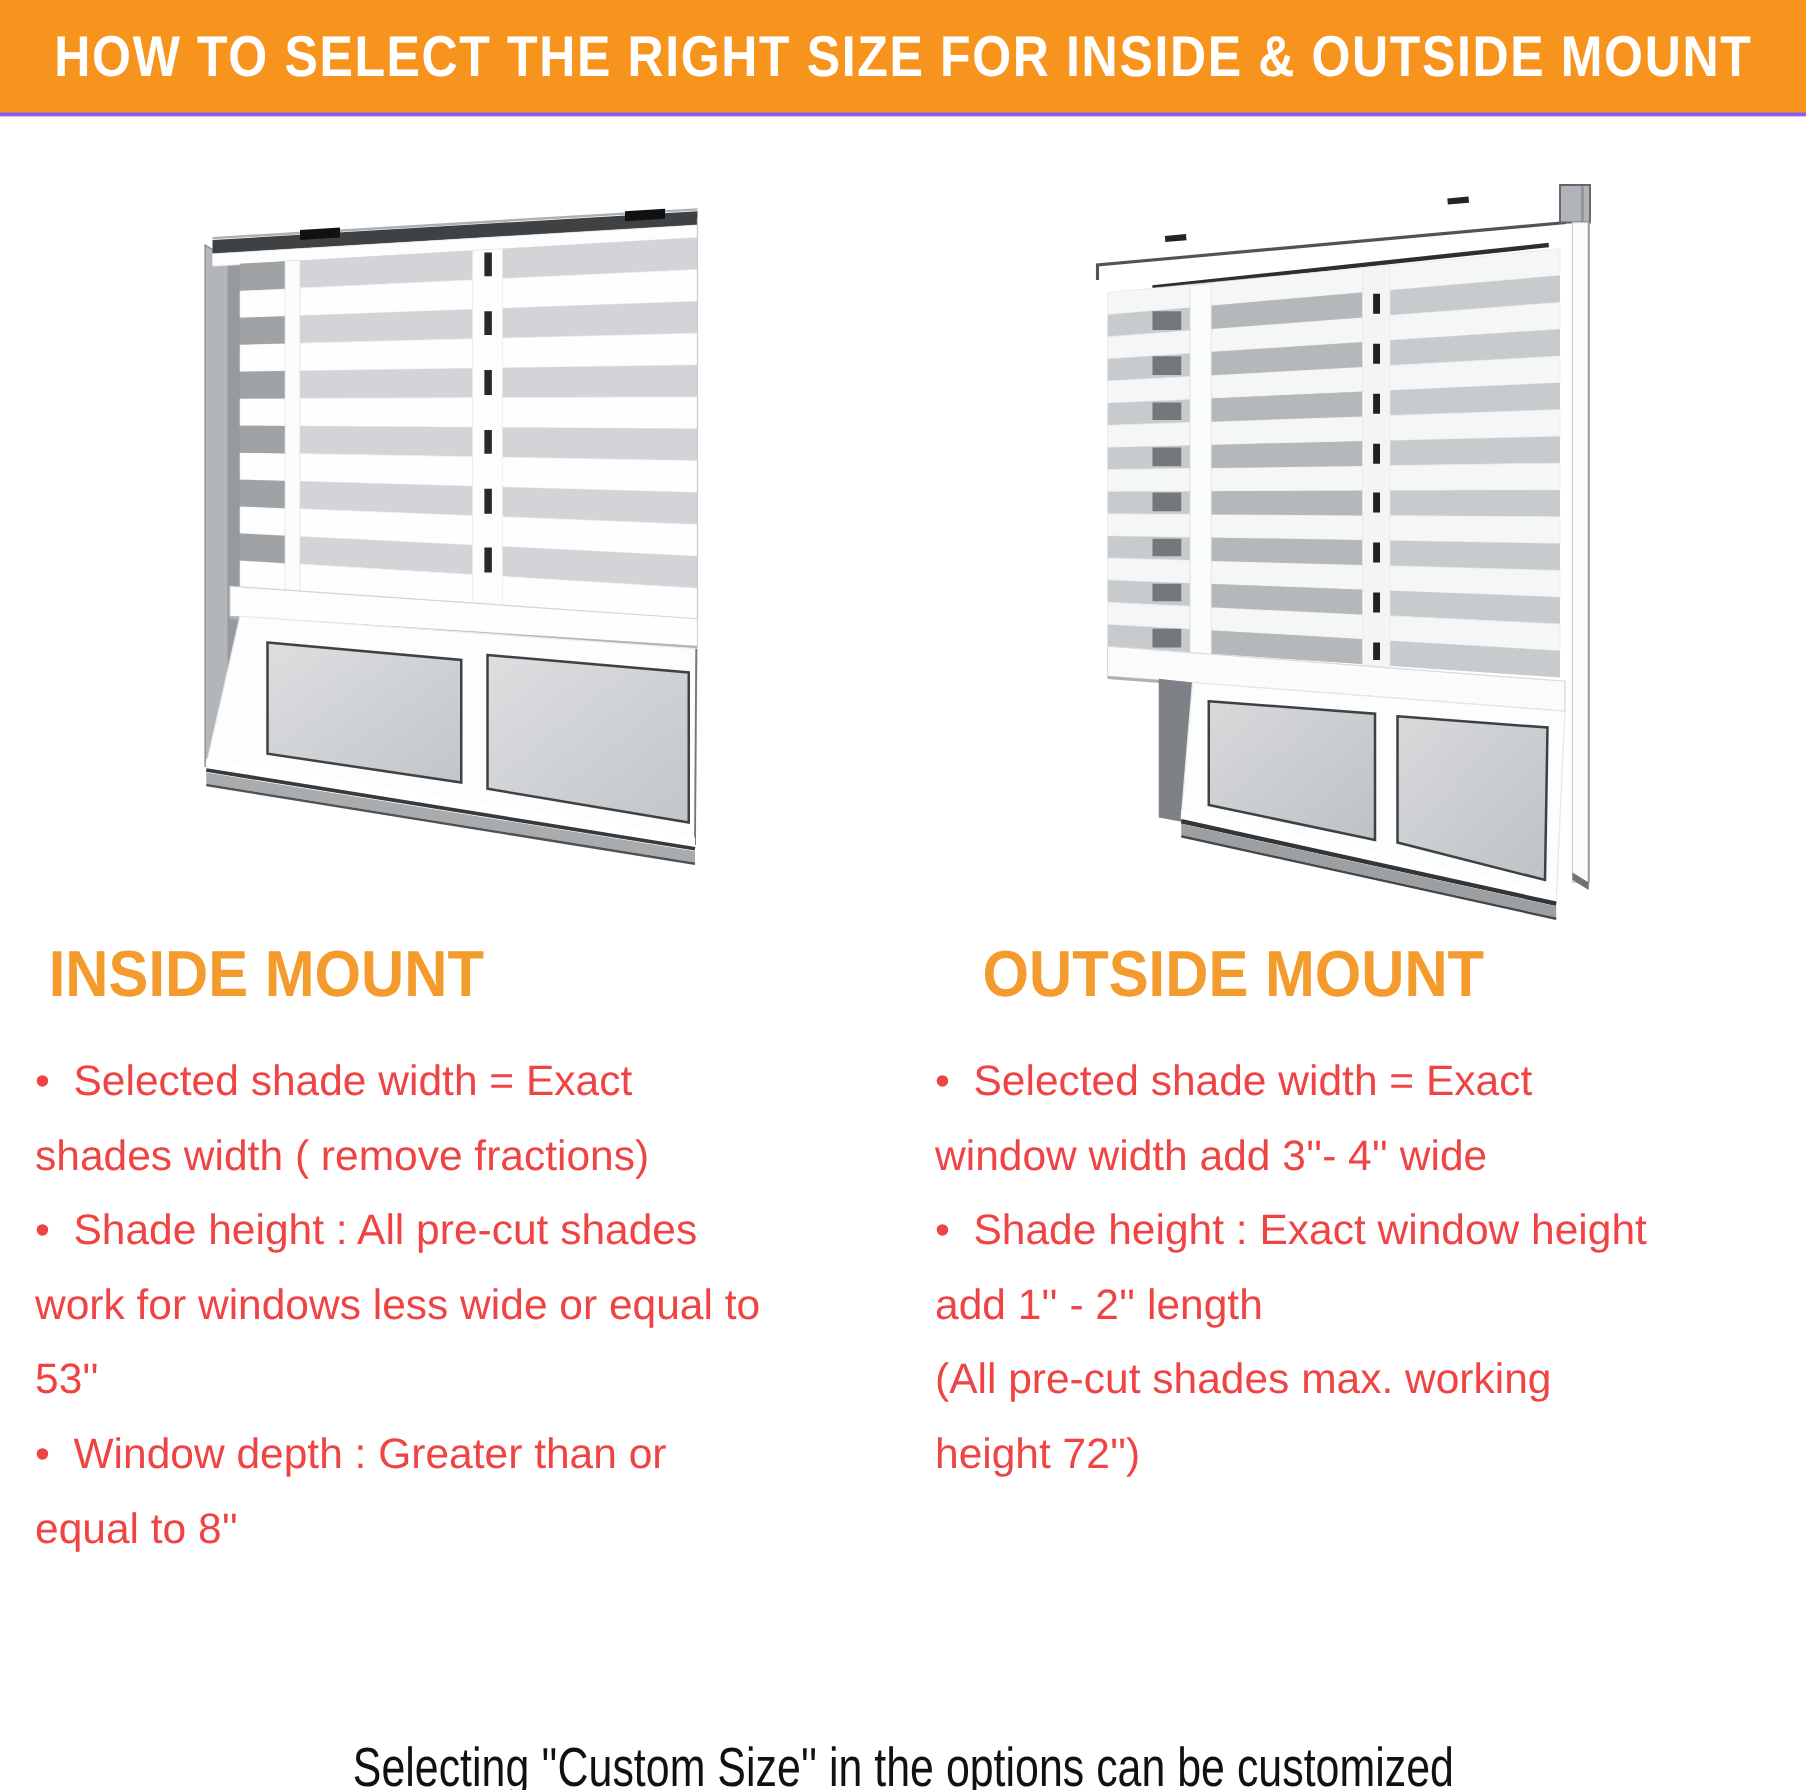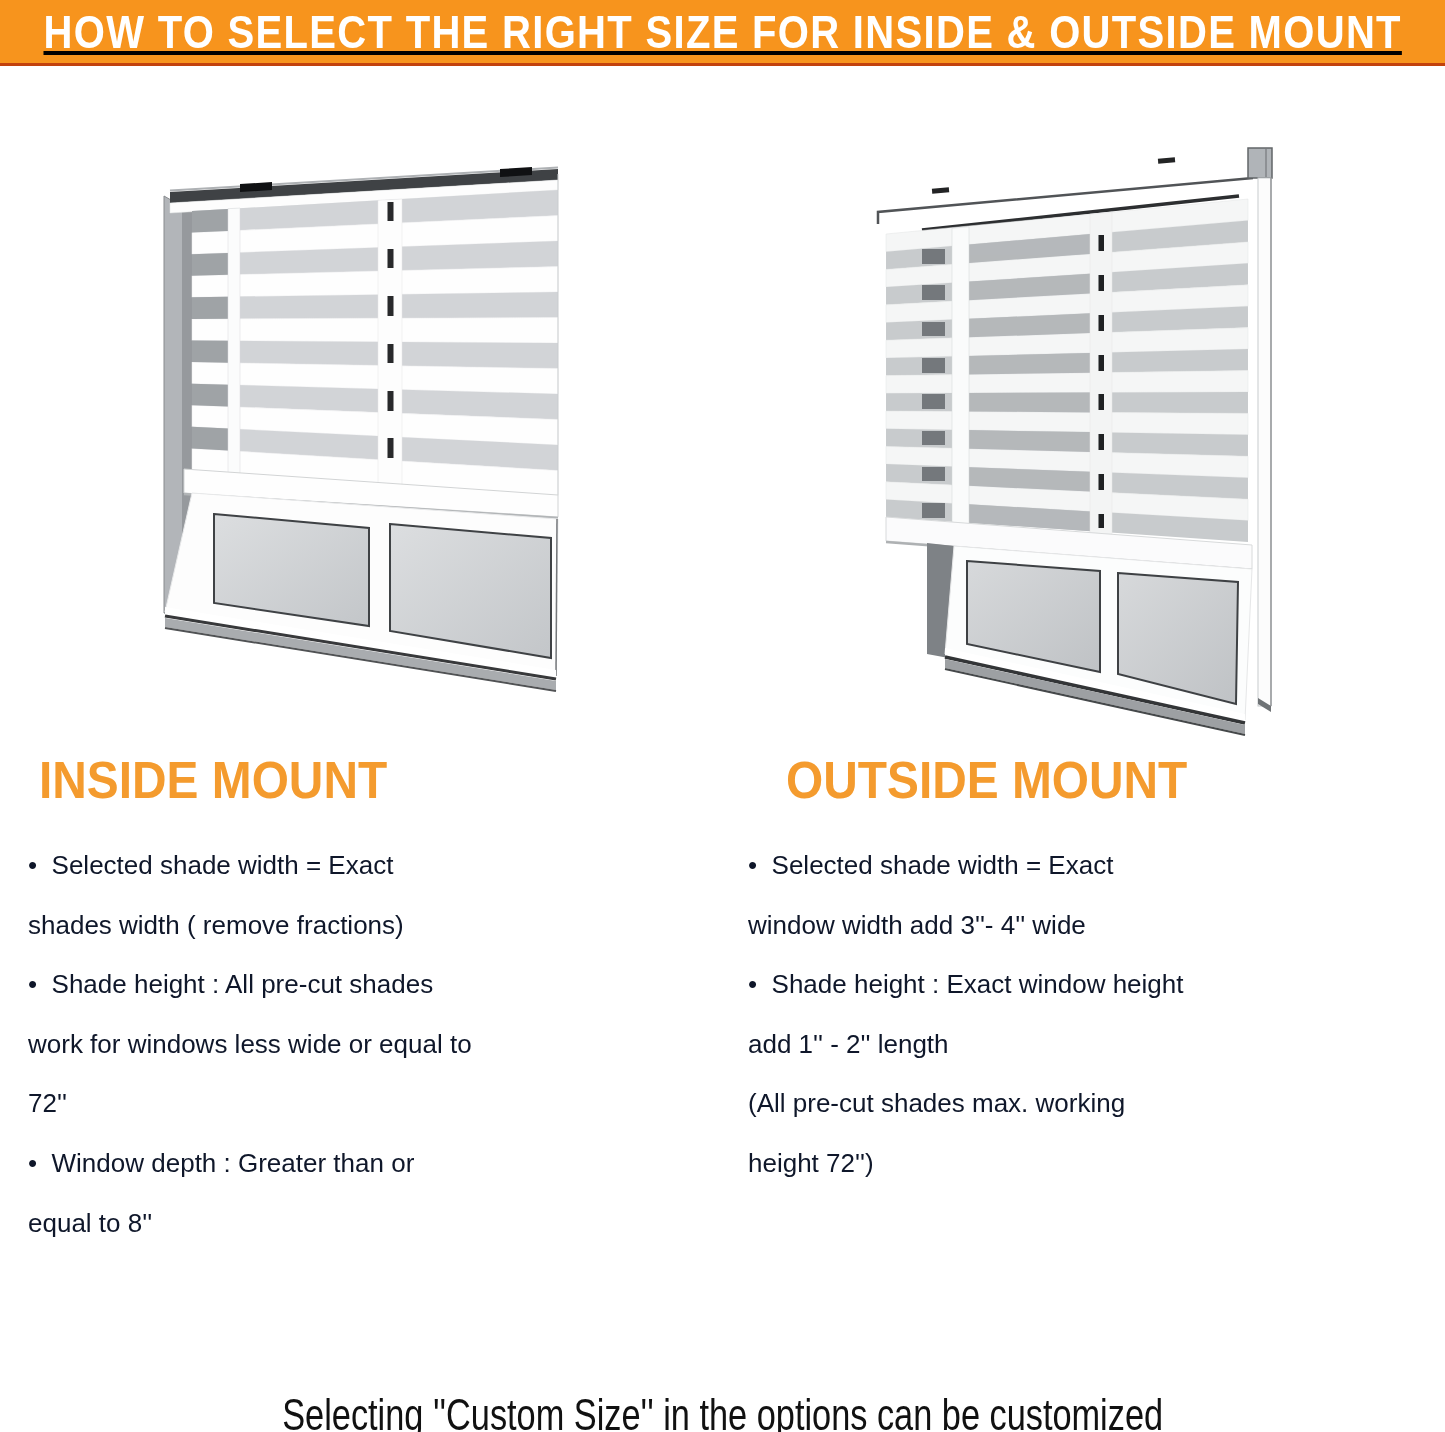--- a/index.html
+++ b/index.html
@@ -1,38 +1,38 @@
 <!DOCTYPE html>
 <html><head>
 <meta charset="utf-8">
 <style>
   html,body{margin:0;padding:0;}
   body{
     width:1445px;height:1432px;position:relative;background:#ffffff;
     font-family:"Liberation Sans",sans-serif;overflow:hidden;
   }
   .banner{
-    position:absolute;left:0;top:0;width:1445px;height:66px;
-    background:#f7941d;border-bottom:3px solid #c2410c;box-sizing:border-box;
-    display:flex;align-items:center;justify-content:center;text-decoration:underline;
+    position:absolute;left:0;top:0;width:1445px;height:93px;
+    background:#f7941d;border-bottom:3px solid #8b5cf6;box-sizing:border-box;
+    display:flex;align-items:center;justify-content:center;
   }
   .banner-title{
     color:#ffffff;font-size:46px;font-weight:700;letter-spacing:1.5px;
     white-space:nowrap;transform:scaleX(.87);transform-origin:center;
   }
   .illus{position:absolute;}
   .illus-left{left:150px;top:148px;width:520px;height:565px;}
   .illus-right{left:852px;top:128px;width:440px;height:612px;}
   .mount-heading{
     position:absolute;top:750px;font-size:52px;font-weight:700;color:#f49b2e;
     white-space:nowrap;transform:scaleX(.92);transform-origin:left top;
   }
   .heading-inside{left:39px;}
   .heading-outside{left:786px;}
-  .guide-list{position:absolute;top:836px;font-size:26px;color:#0f172a;}
+  .guide-list{position:absolute;top:836px;font-size:34px;color:#ef4444;}
   .list-inside{left:28px;width:710px;}
   .list-outside{left:748px;width:700px;}
   .guide-line{height:59.6px;line-height:59.6px;white-space:nowrap;}
   .footer-note{
     position:absolute;left:0;top:1390px;width:1445px;text-align:center;
     font-size:44px;color:#111111;
   }
   .footer-inner{display:inline-block;transform:scaleX(.78);transform-origin:center;white-space:nowrap;}
 </style>
 </head>
@@ -219,21 +219,21 @@
   </svg>
 
   <div class="mount-heading heading-inside">INSIDE MOUNT</div>
   <div class="mount-heading heading-outside">OUTSIDE MOUNT</div>
 
   <div class="guide-list list-inside">
     <div class="guide-line">•&nbsp;&nbsp;Selected shade width = Exact</div>
     <div class="guide-line">shades width ( remove fractions)</div>
     <div class="guide-line">•&nbsp;&nbsp;Shade height : All pre-cut shades</div>
     <div class="guide-line">work for windows less wide or equal to</div>
-    <div class="guide-line">72''</div>
+    <div class="guide-line">53''</div>
     <div class="guide-line">•&nbsp;&nbsp;Window depth : Greater than or</div>
     <div class="guide-line">equal to 8''</div>
   </div>
 
   <div class="guide-list list-outside">
     <div class="guide-line">•&nbsp;&nbsp;Selected shade width = Exact</div>
     <div class="guide-line">window width add 3''- 4'' wide</div>
     <div class="guide-line">•&nbsp;&nbsp;Shade height : Exact window height</div>
     <div class="guide-line">add 1'' - 2'' length</div>
     <div class="guide-line">(All pre-cut shades max. working</div>

